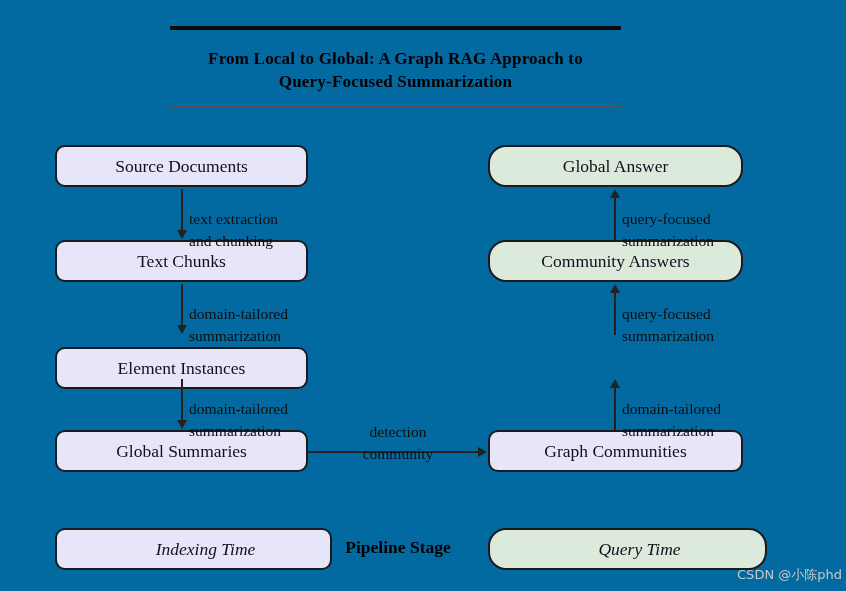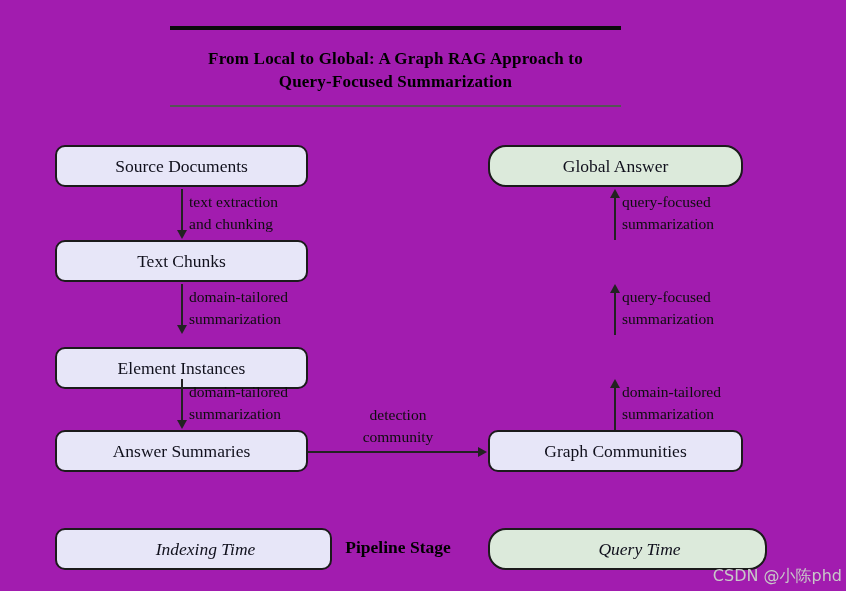--- a/index.html
+++ b/index.html
@@ -1,20 +1,20 @@
 <!DOCTYPE html>
 <html><head>
 <meta charset="utf-8">
 <style>
   html, body { margin: 0; padding: 0; background: #ffffff; }
   .canvas {
     position: relative;
     width: 846px;
     height: 591px;
-    background: #a21caf;
+    background: #0369a1;
     overflow: hidden;
     font-family: "Liberation Serif", serif;
     --fill-indexing: #e7e6f8;
     --fill-query: #dceadb;
     --border-col: #1b1b1b;
     --arrow-col: #222222;
   }
   .rule { position: absolute; }
   .rule-top { left: 170px; top: 26px; width: 451px; height: 4px; background: #0b0b0b; }
   .rule-bottom { left: 170px; top: 105px; width: 451px; height: 2px; background: #555555; }
@@ -50,29 +50,30 @@
     border-bottom: 9px solid var(--arrow-col);
   }
   .head-right {
     position: absolute; width: 0; height: 0;
     border-top: 5px solid transparent; border-bottom: 5px solid transparent;
     border-left: 9px solid var(--arrow-col);
   }
   .elabel {
     position: absolute; font-size: 15.5px; line-height: 22px; color: #0d0d0d;
     white-space: nowrap;
+    margin-top: 17px;
   }
   .elabel-center { text-align: center; white-space: normal; }
   .stage-label {
     position: absolute; left: 308px; top: 537px; width: 180px;
     text-align: center; font-weight: bold; font-size: 17.5px; color: #000000;
   }
   .watermark {
     position: absolute; left: 712px; top: 566px; width: 130px;
-    font-family: "DejaVu Sans", sans-serif; font-size: 16px;
+    font-family: "DejaVu Sans", sans-serif; font-size: 13px;
     color: #c8c8c8; text-align: right; white-space: nowrap;
   }
 </style>
 </head>
 <body>
 
 <div class="canvas" style="--fill-indexing: #e7e6f8; --fill-query: #dceadb; --border-col: #1b1b1b; --arrow-col: #222222;">
 
   <div class="rule rule-top"></div>
   <div class="title">
@@ -84,25 +85,28 @@
   <div class="node lav left-col row1">
     <span>Source Documents</span>
   </div>
   <div class="node lav left-col row2">
     <span>Text Chunks</span>
   </div>
   <div class="node lav left-col row3">
     <span>Element Instances</span>
   </div>
   <div class="node lav left-col row4">
-    <span>Answer Summaries</span>
+    <span>Global Summaries</span>
   </div>
 
   <div class="node grn right-col row1">
     <span>Global Answer</span>
+  </div>
+  <div class="node grn right-col row2">
+    <span>Community Answers</span>
   </div>
   <div class="node lav right-col row4">
     <span>Graph Communities</span>
   </div>
 
   <div class="vline" style="left:181px; top:189px; height:42px;"></div>
   <div class="head-down" style="left:177px; top:230px;"></div>
   <div class="vline" style="left:181px; top:284px; height:42px;"></div>
   <div class="head-down" style="left:177px; top:325px;"></div>
   <div class="vline" style="left:181px; top:379px; height:42px;"></div>

